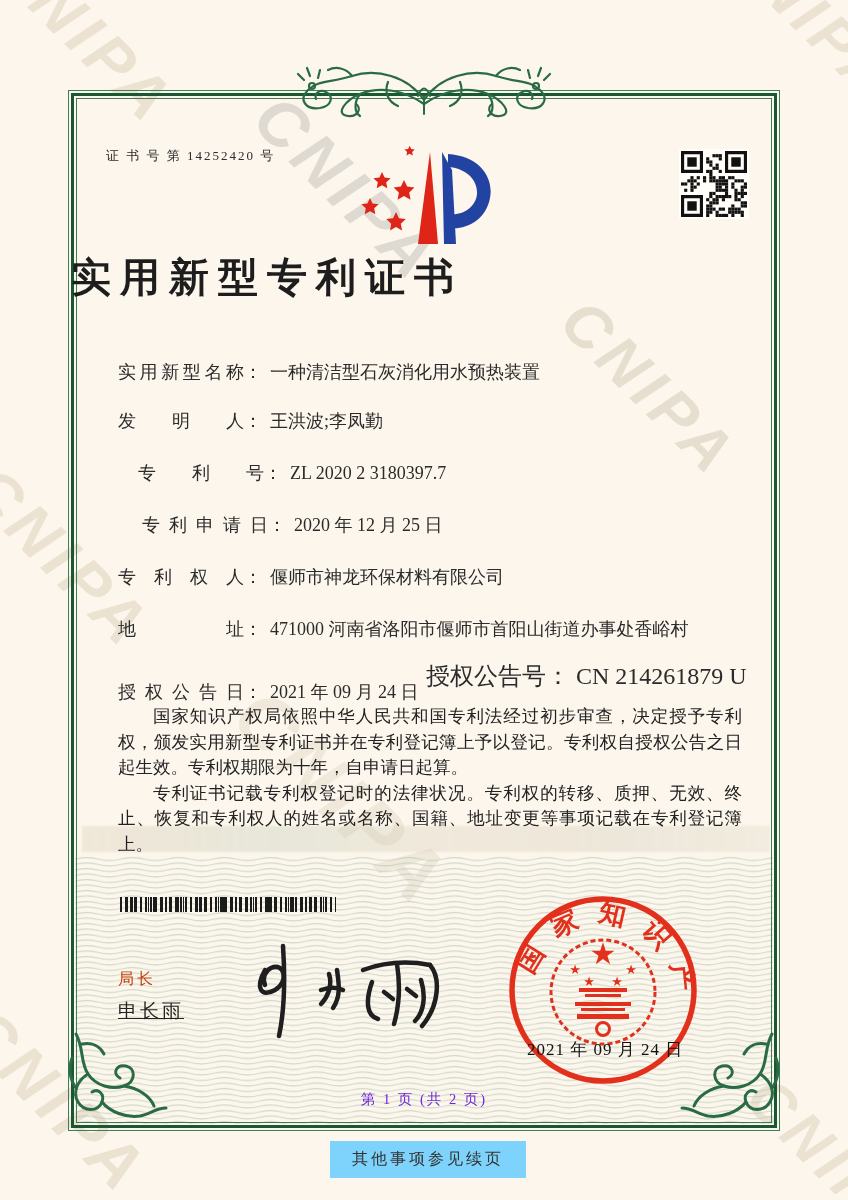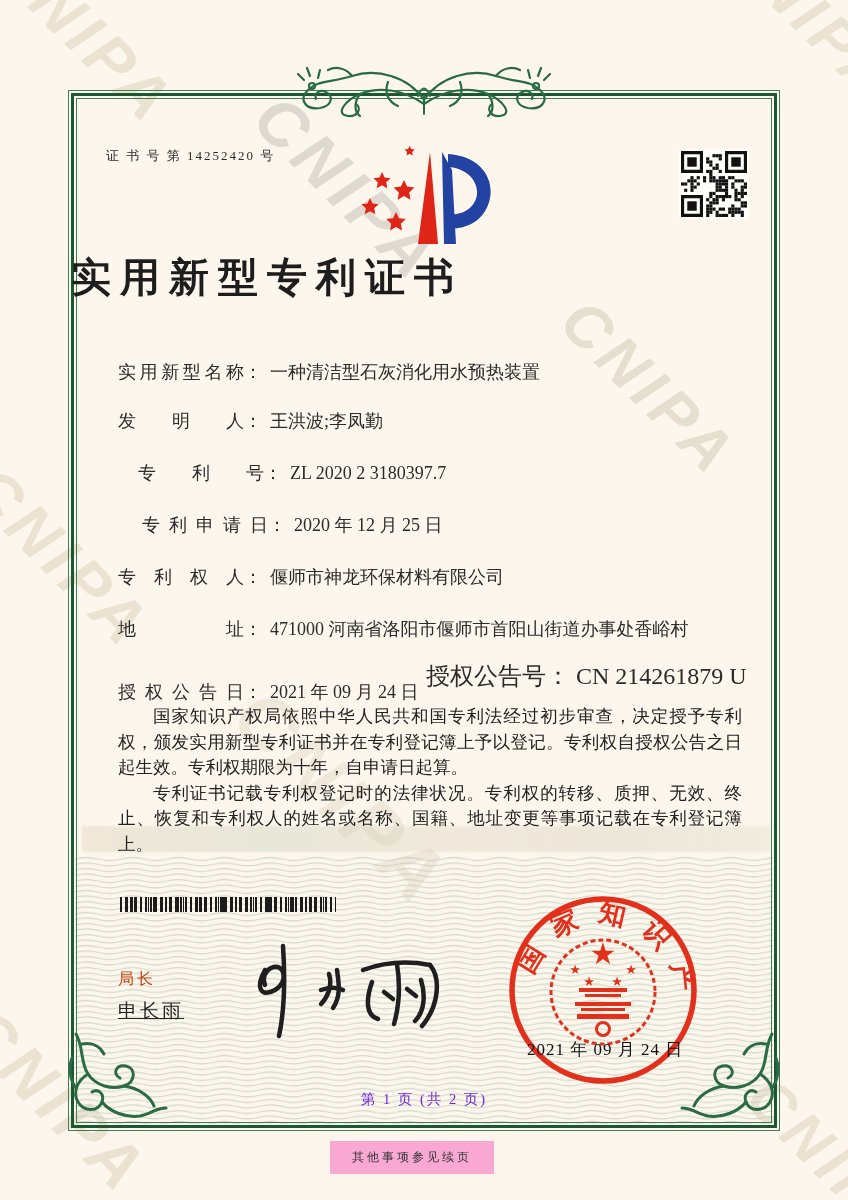--- a/index.html
+++ b/index.html
@@ -49,21 +49,21 @@
      background-image:
        repeating-linear-gradient(90deg,#1b1b1b 0 2px,transparent 2px 5px),
        repeating-linear-gradient(90deg,#1b1b1b 0 1px,transparent 1px 7px),
        repeating-linear-gradient(90deg,transparent 0 10px,#1b1b1b 10px 13px,transparent 13px 23px);}
   .director-title{position:absolute;left:118px;top:969px;font-size:16px;letter-spacing:3px;font-family:"Liberation Sans","DejaVu Sans",sans-serif;color:#c2410c;}
   .director-name{position:absolute;left:118px;top:998px;font-size:19px;letter-spacing:3px;font-family:"Liberation Sans","DejaVu Sans",sans-serif;color:#222;text-decoration:underline;}
   .signature{position:absolute;left:225px;top:938px;}
   .seal{position:absolute;left:505px;top:892px;}
   .seal-date{position:absolute;left:527px;top:1038px;font-size:17px;letter-spacing:1px;color:#111;z-index:6;white-space:nowrap;}
   .page-info{position:absolute;left:71px;top:1090px;width:706px;text-align:center;font-size:14.5px;letter-spacing:2px;color:#6d28d9;}
-  .footer-note{position:absolute;left:330px;top:1141px;background:#f9a8d4;padding:8px 22px;font-size:12px;letter-spacing:3px;color:#333;}
+  .footer-note{position:absolute;left:330px;top:1141px;background:#7dd3fc;padding:8px 22px;font-size:16px;letter-spacing:3px;color:#333;}
 </style>
 </head>
 <body>
 
 <div class="page">
 
   <span class="wm wm1">CNIPA</span>
   <span class="wm wm2">CNIPA</span>
   <span class="wm wm3">CNIPA</span>
   <span class="wm wm4">CNIPA</span>

